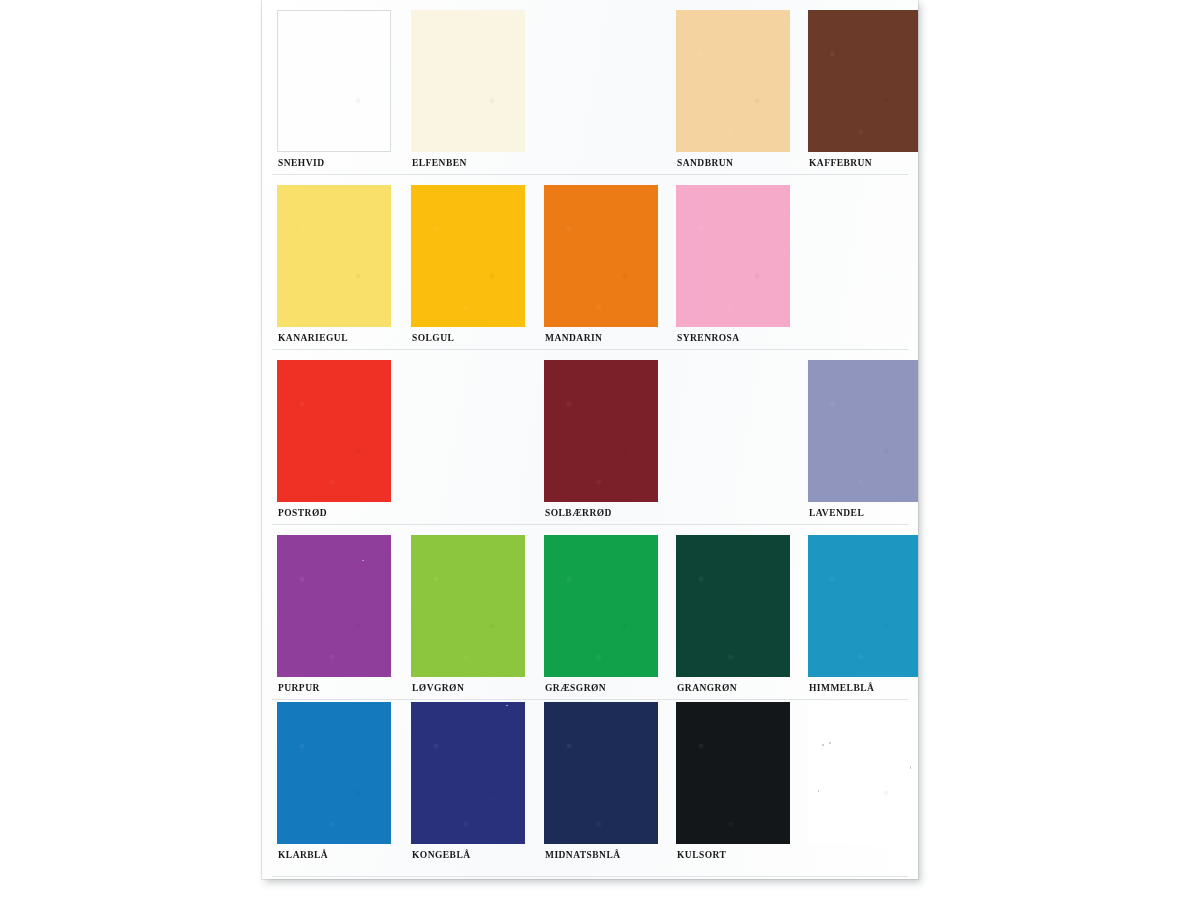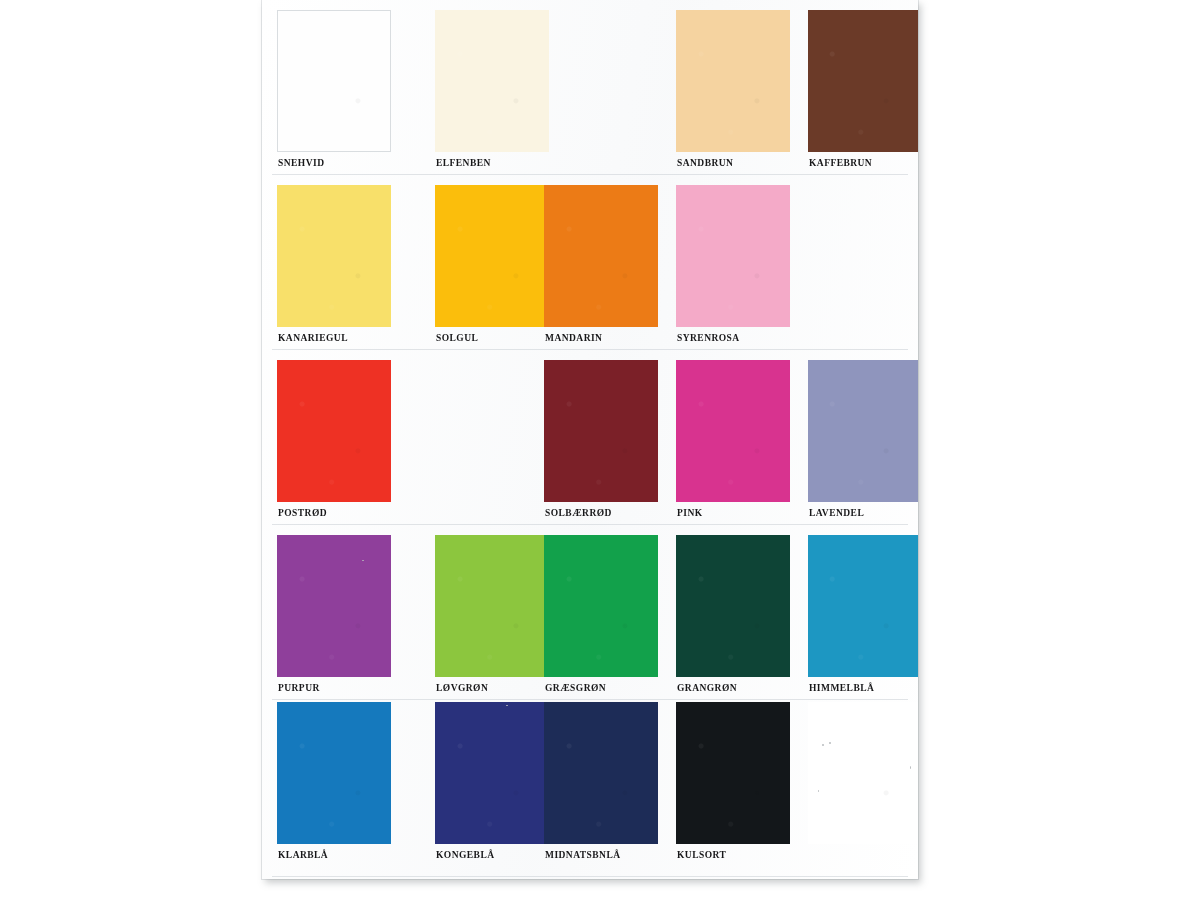--- a/index.html
+++ b/index.html
@@ -60,21 +60,21 @@
   .row.r3 { top: 525px; }
   .row.r4 { top: 692px; height: 179px; }
 
   .cell {
     position: absolute;
     top: 0;
     width: 131px;
     height: 175px;
   }
   .cell.c0 { left: 15px;  }
-  .cell.c1 { left: 149px; margin-left: 24px; }
+  .cell.c1 { left: 149px; }
   .cell.c2 { left: 282px; }
   .cell.c3 { left: 414px; text-decoration: underline; }
   .cell.c4 { left: 546px; width: 110px; }
 
   .swatch {
     position: absolute;
     left: 0;
     top: 10px;
     width: 114px;
     height: 142px;
@@ -182,24 +182,20 @@
 
       <div class="row r2">
         <div class="cell c0">
           <div class="swatch" style="background: rgb(238, 49, 36);"></div>
           <div class="label">POSTRØD</div>
         </div>
         <div class="cell c2">
           <div class="swatch" style="background: rgb(123, 32, 40);"></div>
           <div class="label">SOLBÆRRØD</div>
         </div>
-        <div class="cell c3">
-          <div class="swatch" style="background: rgb(216, 51, 143);"></div>
-          <div class="label">PINK</div>
-        </div>
         <div class="cell c4">
           <div class="swatch" style="background: rgb(143, 149, 189);"></div>
           <div class="label">LAVENDEL</div>
         </div>
       </div>
 
       <div class="row r3">
         <div class="cell c1">
           <div class="swatch" style="background: rgb(140, 198, 62);"></div>
           <div class="label">LØVGRØN</div>

